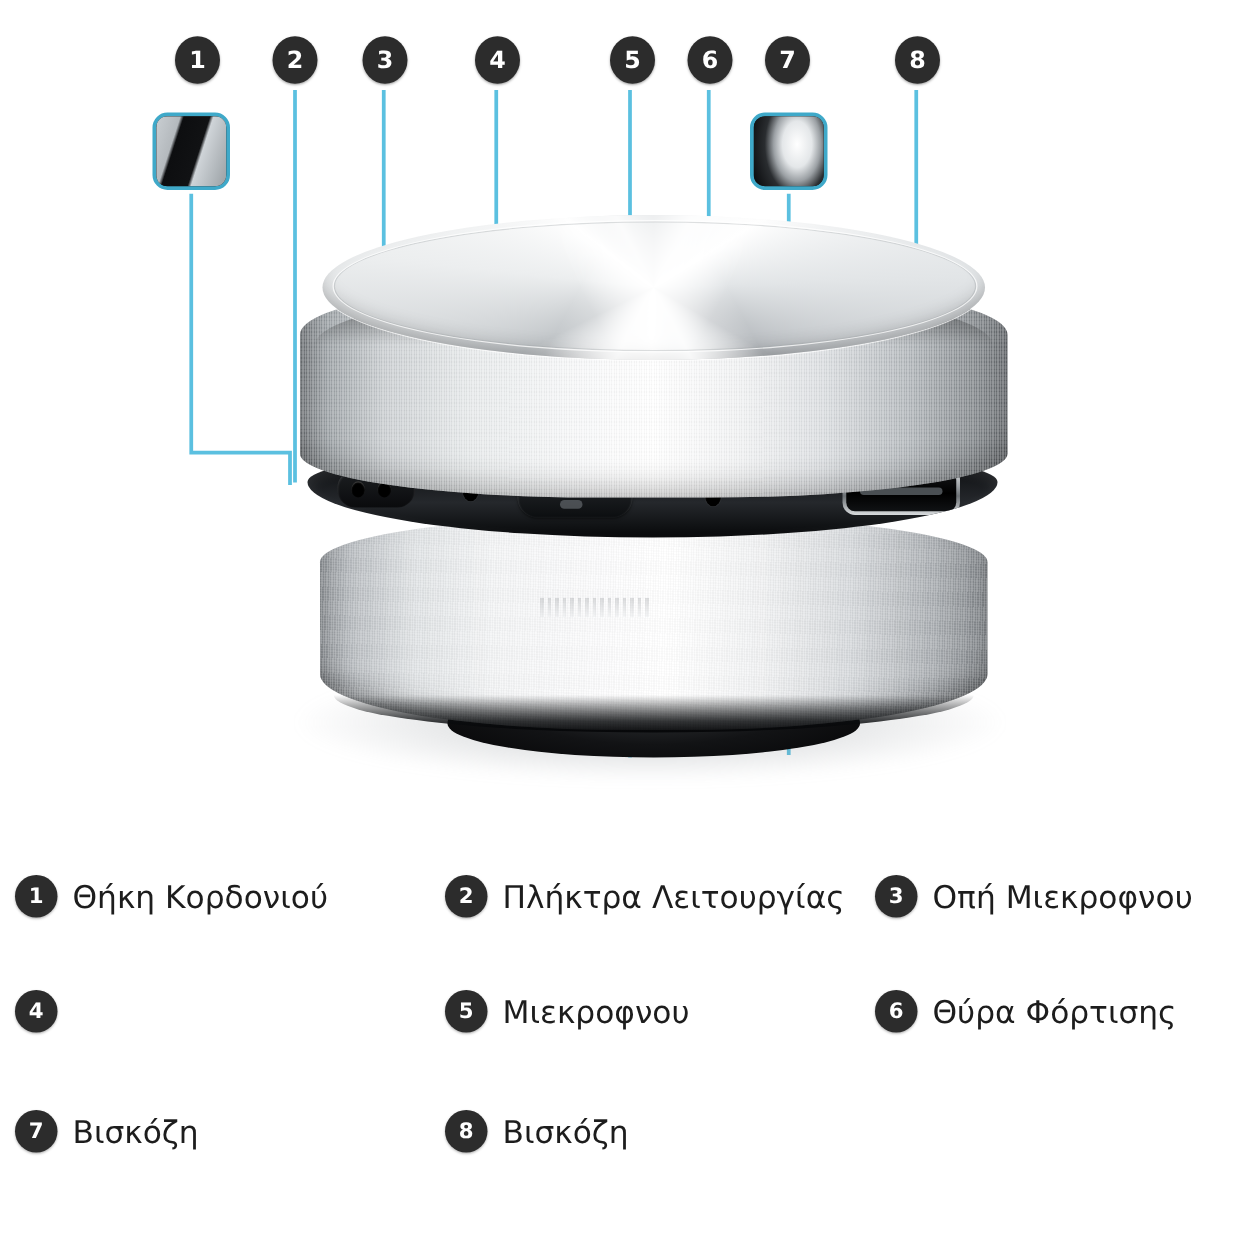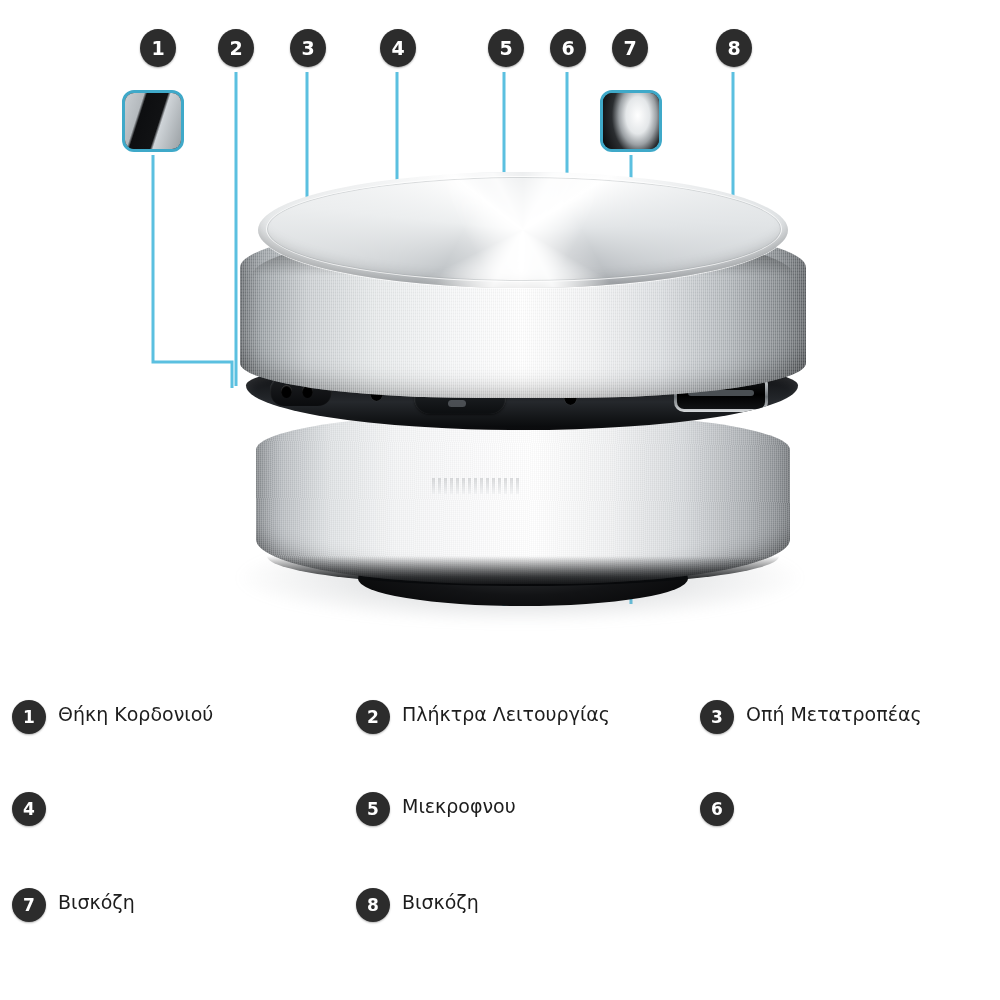--- a/index.html
+++ b/index.html
@@ -206,21 +206,21 @@
   #legend{position:absolute;left:0;top:686px;width:1000px;height:260px;}
   .lg-item{position:absolute;display:flex;align-items:flex-start;gap:12px;}
   .lg-badge{
     flex:0 0 auto;width:34px;height:34px;border-radius:50%;
     background:#2c2c2c;color:#fff;
     display:flex;align-items:center;justify-content:center;
     font-size:17px;font-weight:700;line-height:1;
     box-shadow:0 1px 2px rgba(0,0,0,.3);
   }
   .lg-text{
-    font-size:19px;color:#1d1d1d;line-height:1.30;
+    font-size:25px;color:#1d1d1d;line-height:1.30;
     white-space:pre-line;font-weight:400;
     padding-top:2px;
   }
 </style>
 </head>
 <body>
 
 <div id="stage">
 
   <svg class="svg-layer" viewBox="0 0 1000 1000">
@@ -298,31 +298,32 @@
       <div class="lg-item" style="left: 12px; top: 14px; width: 330px;">
         <div class="lg-badge">1</div>
         <div class="lg-text">Θήκη Κορδονιού</div>
       </div>
       <div class="lg-item" style="left: 356px; top: 14px; width: 330px;">
         <div class="lg-badge">2</div>
         <div class="lg-text">Πλήκτρα Λειτουργίας</div>
       </div>
       <div class="lg-item" style="left: 700px; top: 14px; width: 300px;">
         <div class="lg-badge">3</div>
-        <div class="lg-text">Οπή Μετατροπέας</div>
+        <div class="lg-text">Οπή Μιεκροφνου</div>
       </div>
       <div class="lg-item" style="left: 12px; top: 106px; width: 330px;">
         <div class="lg-badge">4</div>
       </div>
       <div class="lg-item" style="left: 356px; top: 106px; width: 330px;">
         <div class="lg-badge">5</div>
         <div class="lg-text">Μιεκροφνου</div>
       </div>
       <div class="lg-item" style="left: 700px; top: 106px; width: 300px;">
         <div class="lg-badge">6</div>
+        <div class="lg-text">Θύρα Φόρτισης</div>
       </div>
       <div class="lg-item" style="left: 12px; top: 202px; width: 330px;">
         <div class="lg-badge">7</div>
         <div class="lg-text">Βισκόζη</div>
       </div>
       <div class="lg-item" style="left: 356px; top: 202px; width: 330px;">
         <div class="lg-badge">8</div>
         <div class="lg-text">Βισκόζη</div>
       </div>
     </div>

